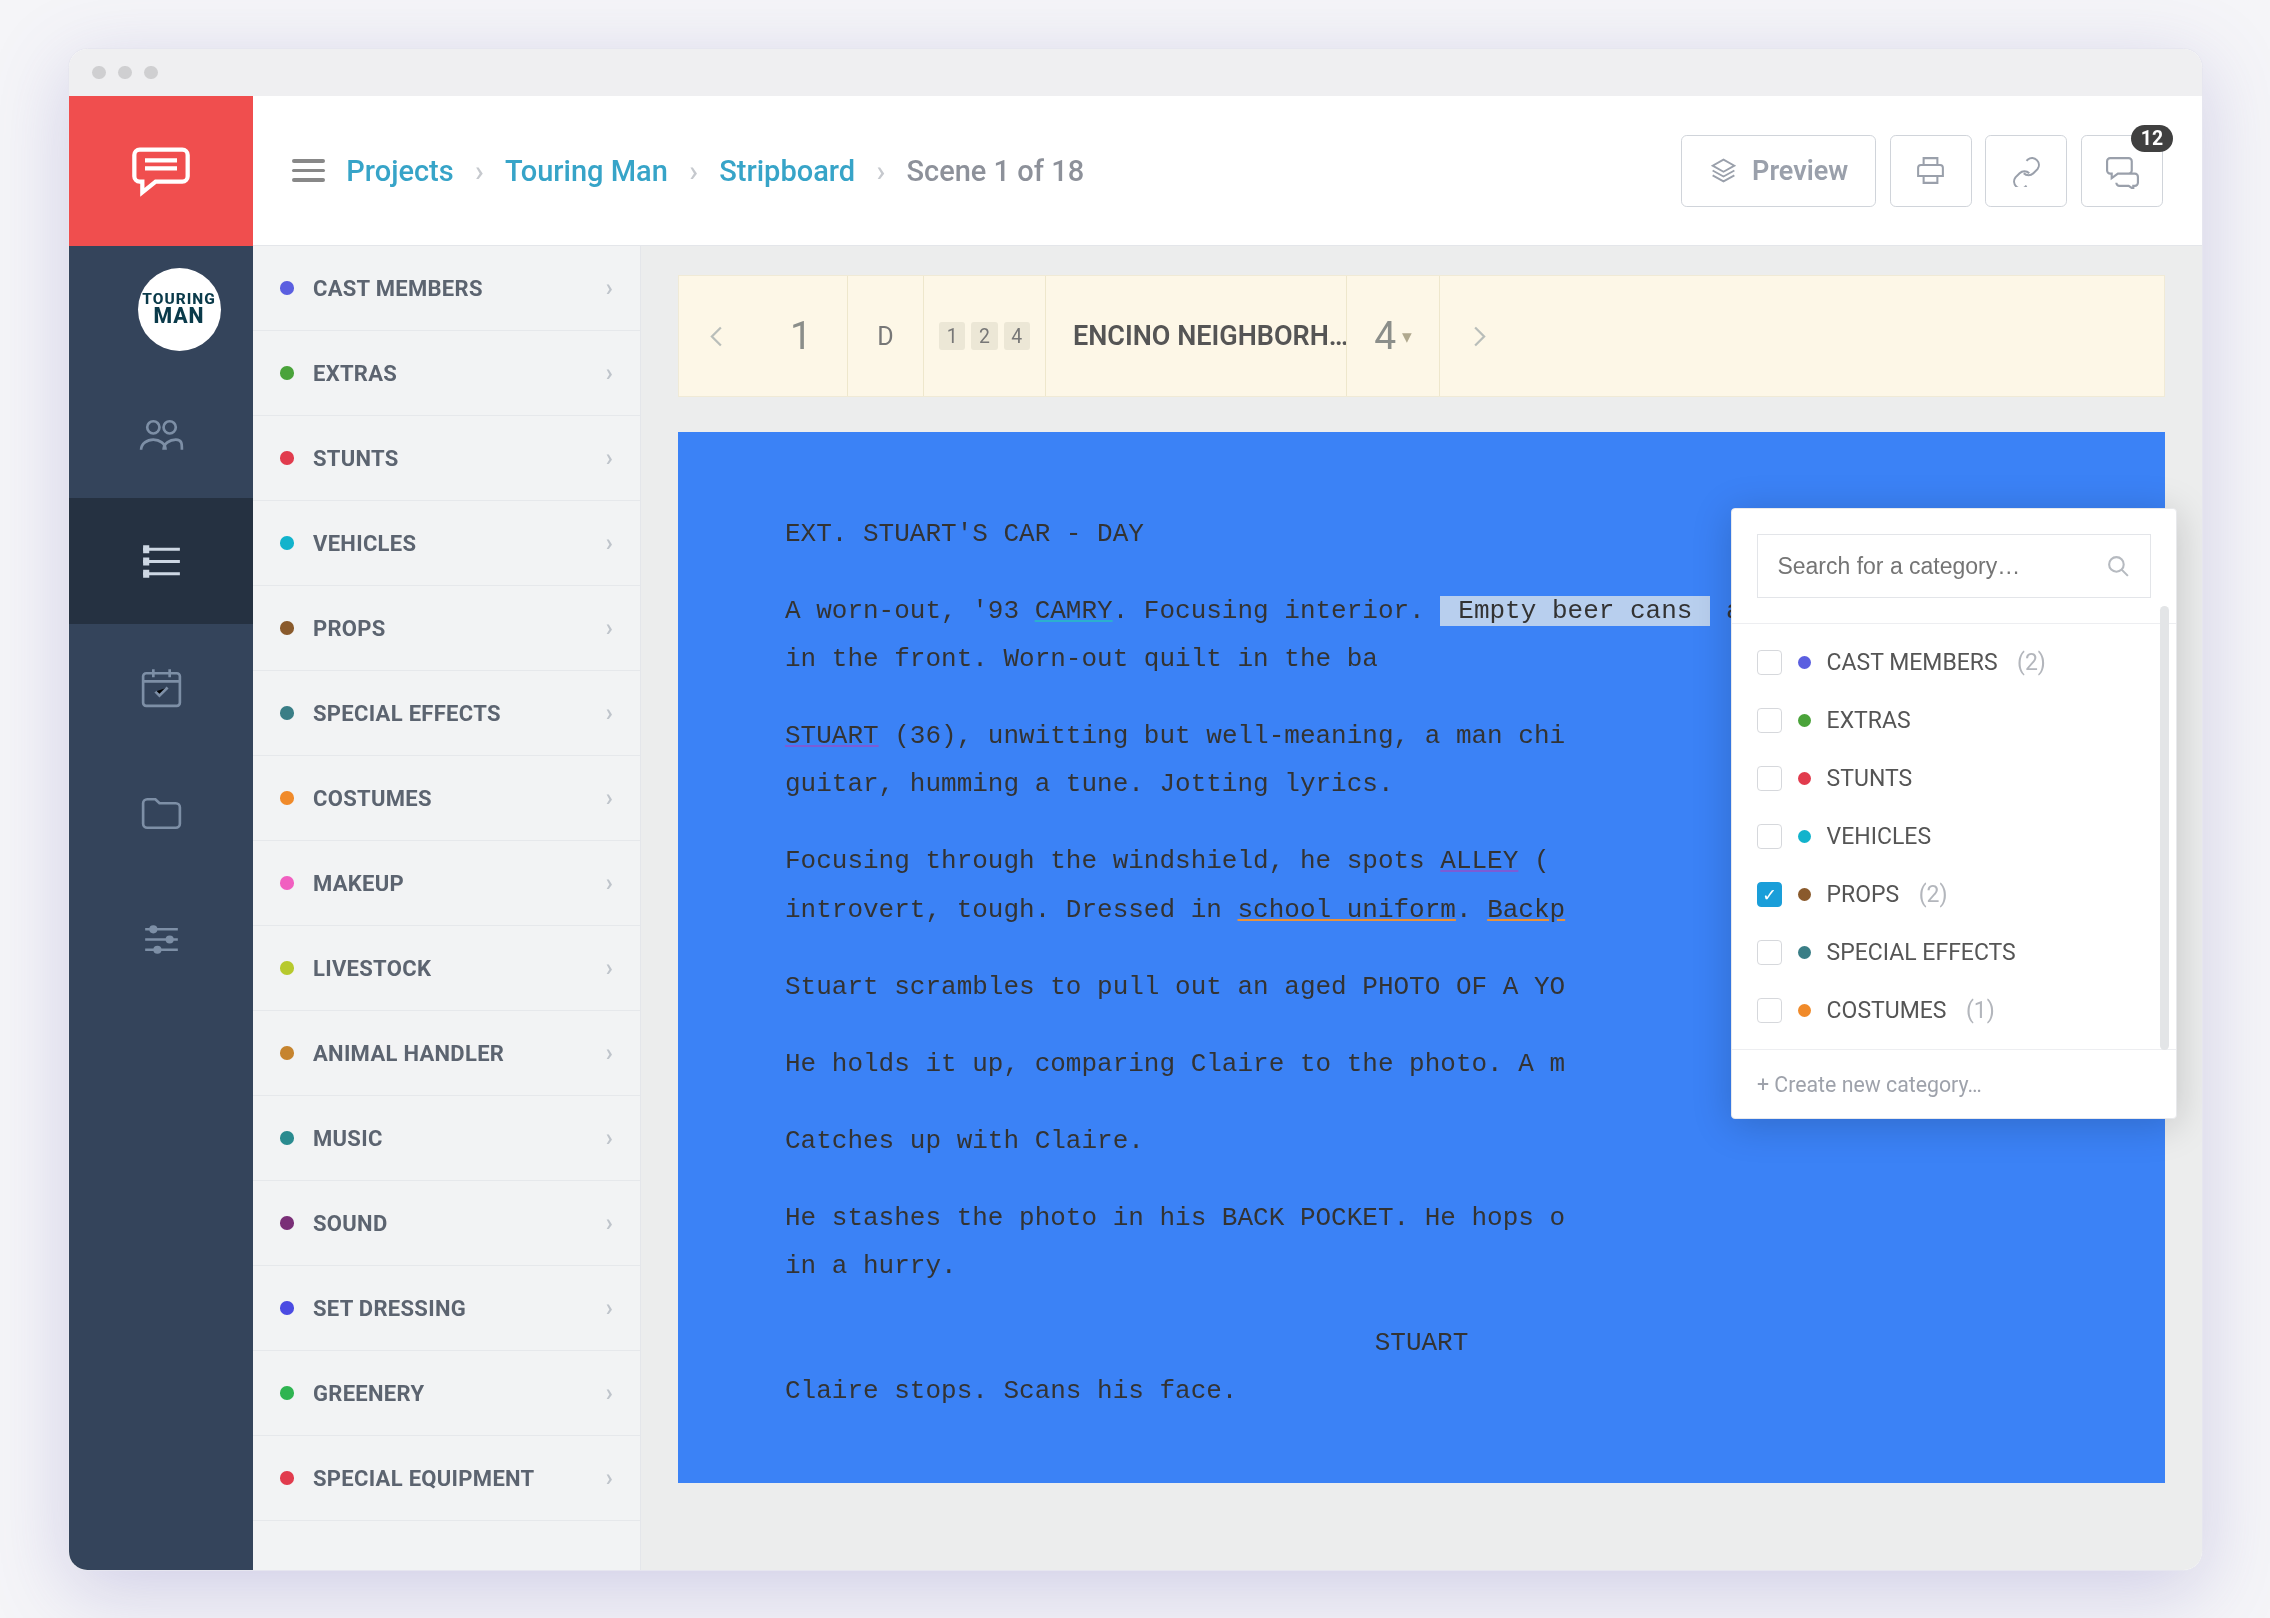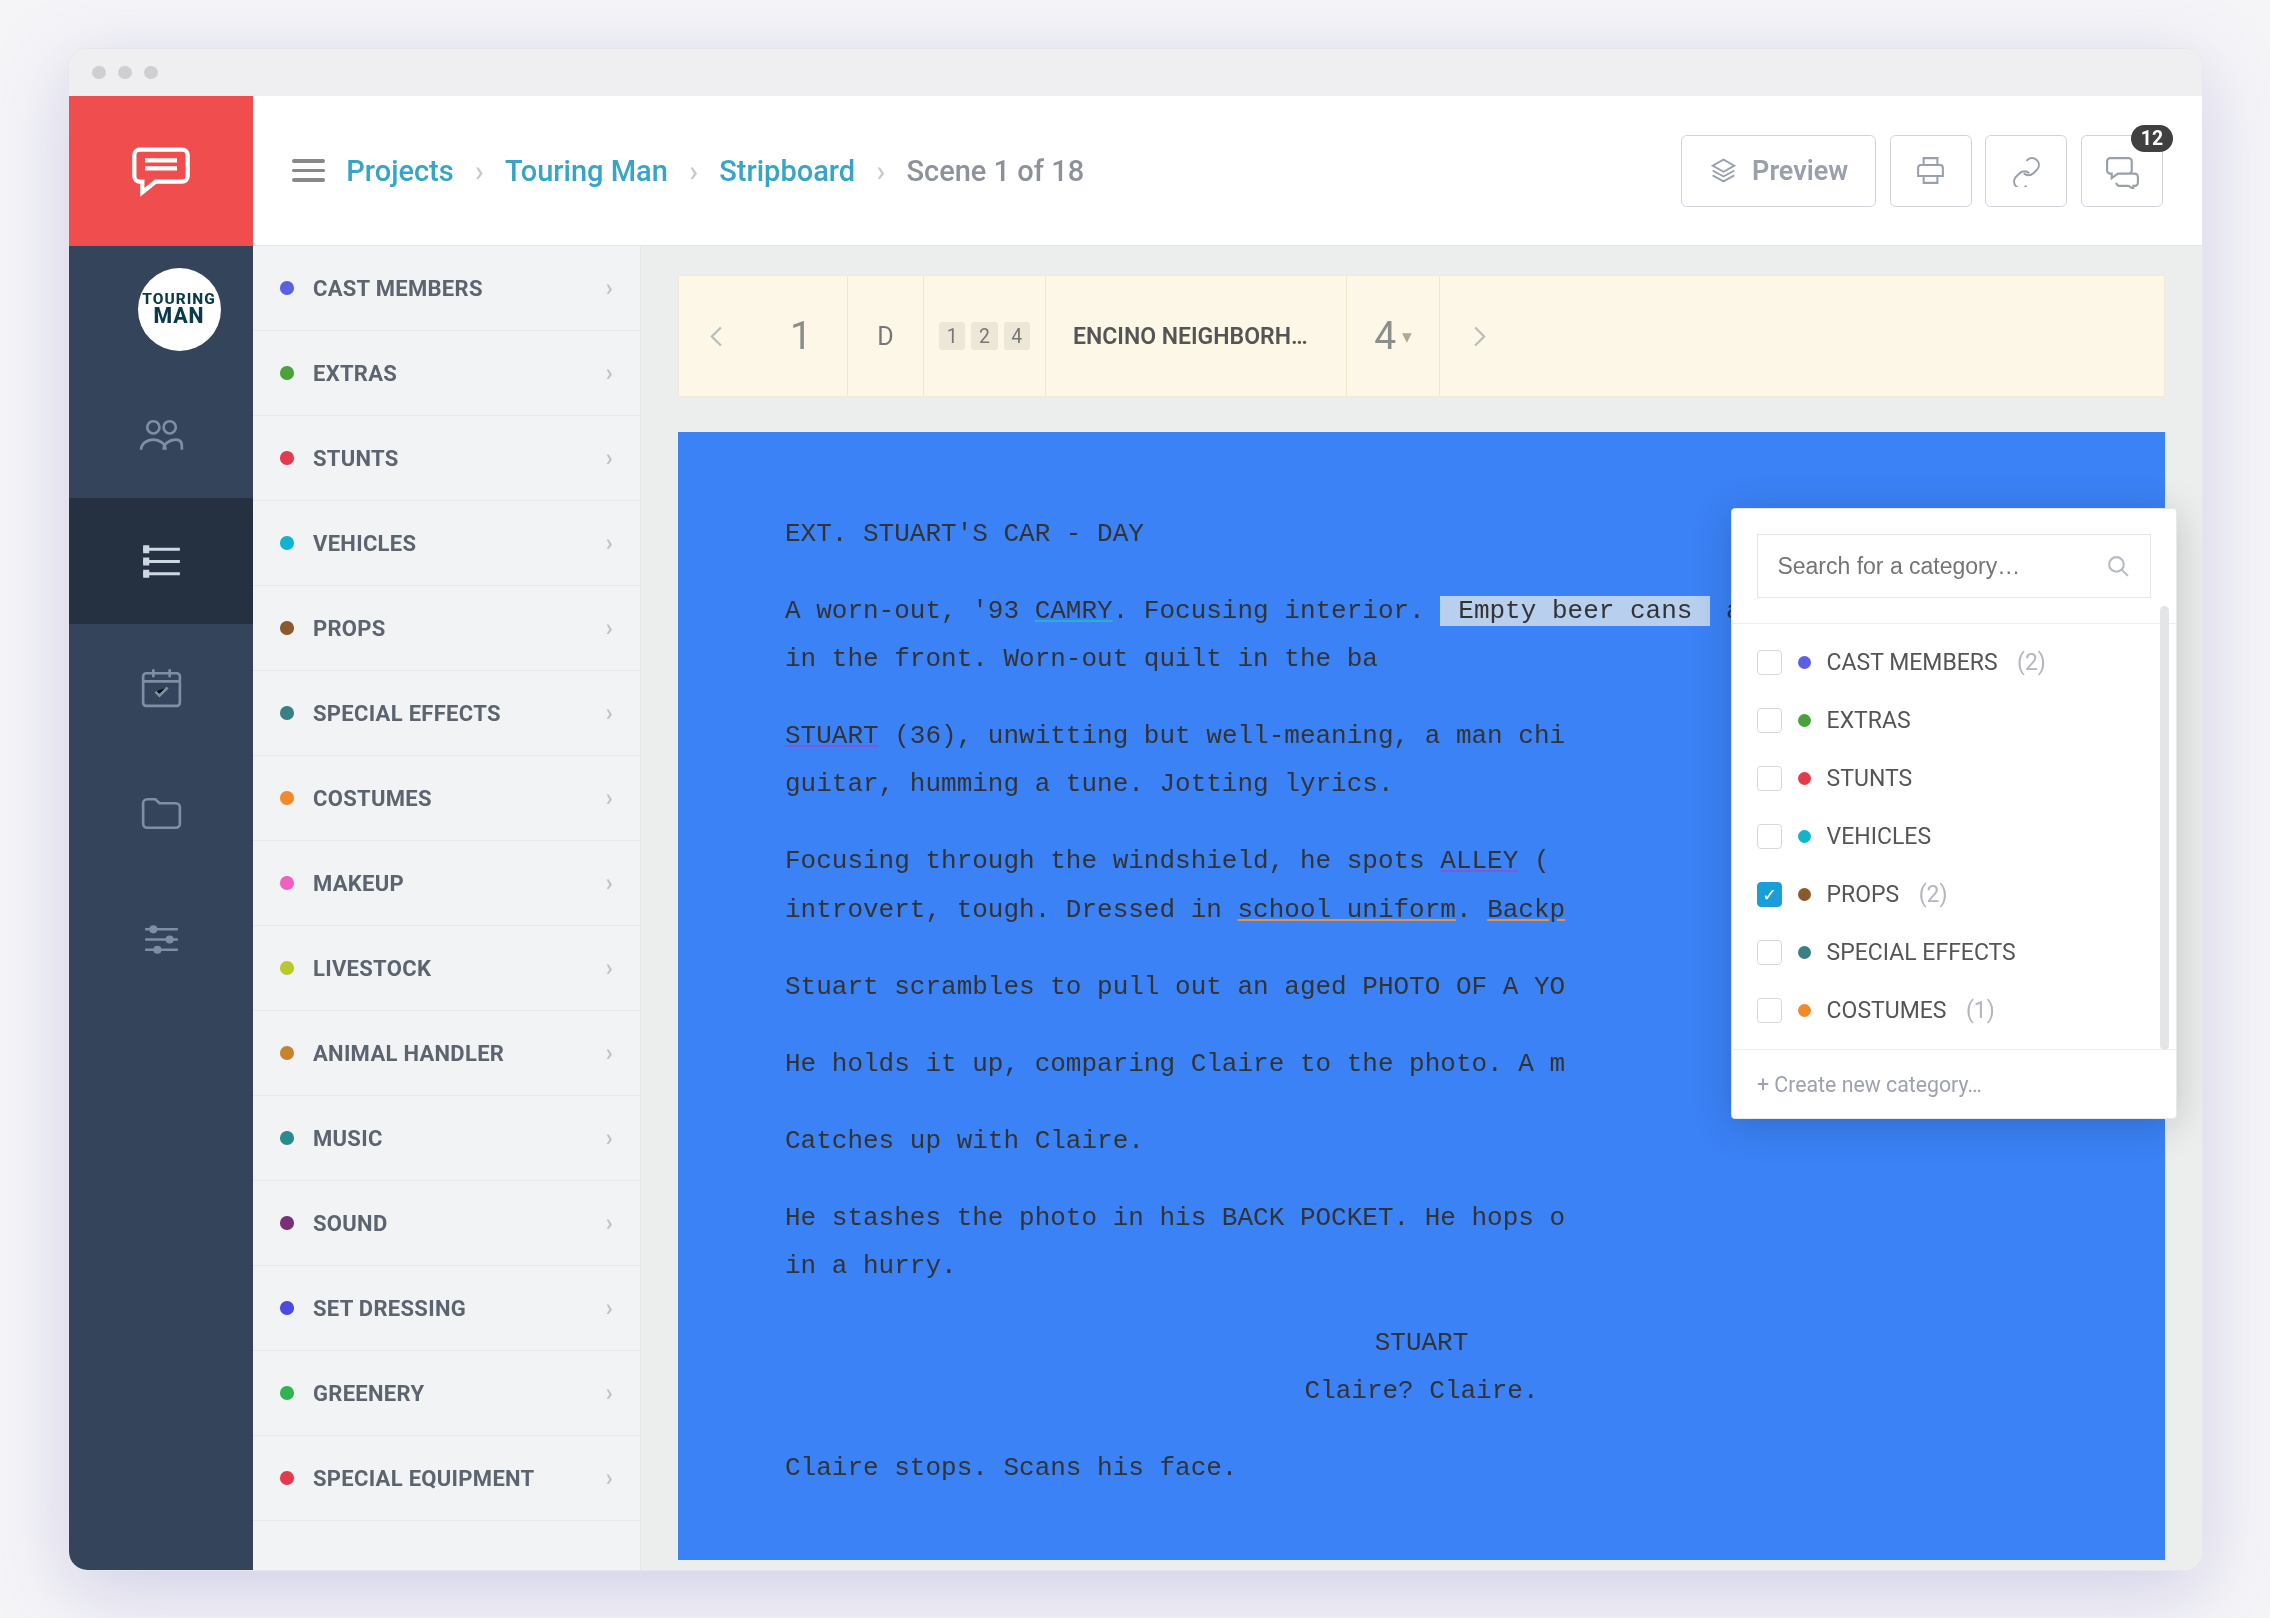--- a/index.html
+++ b/index.html
@@ -34,21 +34,21 @@
 .strip { margin: 29px 37px 0 37px; background:#fdf7e7; height:122px; display:flex; align-items:stretch; border:1px solid #f0ead6;}
 .strip-nav { width:76px; display:flex; align-items:center; justify-content:center; background:transparent; color:#b9beba;}
 .strip-cell { border-right:1px solid #eee7cc; display:flex; align-items:center; padding:0 27px;}
 .strip-num { width: 93px; justify-content:center; font-size:39px; color:#8b8e8a; font-weight:400;}
 .strip-title { flex:1; flex-direction:column; align-items:flex-start; justify-content:center; gap:3.9px;}
 .strip-title .h { font-size:25px; font-weight:700; color:#555;}
 .strip-title .s { font-size:23px; color:#888;}
 .strip-dn { width:76px; justify-content:center; font-size:25px; color:#777;}
 .strip-tags { width:122px; gap:5.8px; justify-content:center;}
 .tag { background:#ece7d6; font-size:19.4px; color:#777; padding:2.9px 7.8px; border-radius:2.9px;}
-.strip-set { width:301px; font-size:23px; color:#555; font-weight:600; white-space:nowrap; overflow:hidden; text-overflow:ellipsis;}
+.strip-set { width:301px; font-size:27px; color:#555; font-weight:600; white-space:nowrap; overflow:hidden; text-overflow:ellipsis;}
 .strip-end { width:93px; font-size:39px; color:#8b8e8a; justify-content:center; gap:5.8px;}
 .strip-end .dd { font-size:19.4px; color:#b0a98f;}
 .script-card { margin: 35px 37px 0 37px; background:#3b82f6; padding: 78px 107px 39px 107px; font-family: "Courier New", Courier, monospace; font-size:26px; color:#333; line-height:1.85;}
 .script-card p { margin-bottom: 29px;}
 .underline-cyan { text-decoration: underline; text-decoration-color:#2bb0cf; color:#333;}
 .hl { background: #b8cfee; padding:0 18px;}
 .underline-purple { text-decoration: underline; text-decoration-color:#7b5cd6; color:#333;}
 .underline-orange { text-decoration: underline; text-decoration-color:#e8923c; color:#333;}
 .popover { position:absolute; right: 25px; top: 262px; width: 446px; background:#fff; border-radius:3.9px; box-shadow: 0 5.8px 39px rgba(0,0,0,0.18); border:1px solid #e8e9ec; display:flex; flex-direction:column;}
 .pop-search { margin:25px; border:1.9px solid #e3e5e9; height:64px; display:flex; align-items:center; padding:0 19.4px;}
@@ -273,21 +273,20 @@
           <div class="script-card">
             <p>EXT. STUART'S CAR - DAY</p>
             <p><span>A worn-out, '93 </span><span class="underline-cyan">CAMRY</span><span>. Focusing interior. </span><span class="hl">Empty beer cans</span><span> and burger wrappers in the front. Worn-out quilt in the ba</span></p>
             <p><span class="underline-purple">STUART</span><span> (36), unwitting but well-meaning, a man chi</span><br><span> guitar, humming a tune. Jotting lyrics.</span></p>
             <p><span>Focusing through the windshield, he spots </span><span class="underline-purple">ALLEY</span><span> (</span><br><span> introvert, tough. Dressed in </span><span class="underline-orange">school uniform</span><span>. </span><span class="underline-orange">Backp</span></p>
             <p>Stuart scrambles to pull out an aged PHOTO OF A YO</p>
             <p>He holds it up, comparing Claire to the photo. A m</p>
             <p>Catches up with Claire.</p>
             <p><span>He stashes the photo in his BACK POCKET. He hops o</span><br><span> in a hurry.</span></p>
             <p style="text-align:center; margin-bottom:0;">STUART</p>
-            <p style="text-align:center;">Claire? Claire.</p>
             <p>Claire stops. Scans his face.</p>
           </div>
 
           <div class="popover">
             <div class="pop-search">
               <input placeholder="Search for a category…" style="">
               <svg width="25" height="25" viewBox="0 0 24 24">
                   <circle cx="10" cy="10" r="7" fill="none" stroke="#b6bac0" stroke-width="2"></circle>
                   <path stroke="#b6bac0" stroke-width="2" d="m15 15 6 6"></path>
                 </svg>

